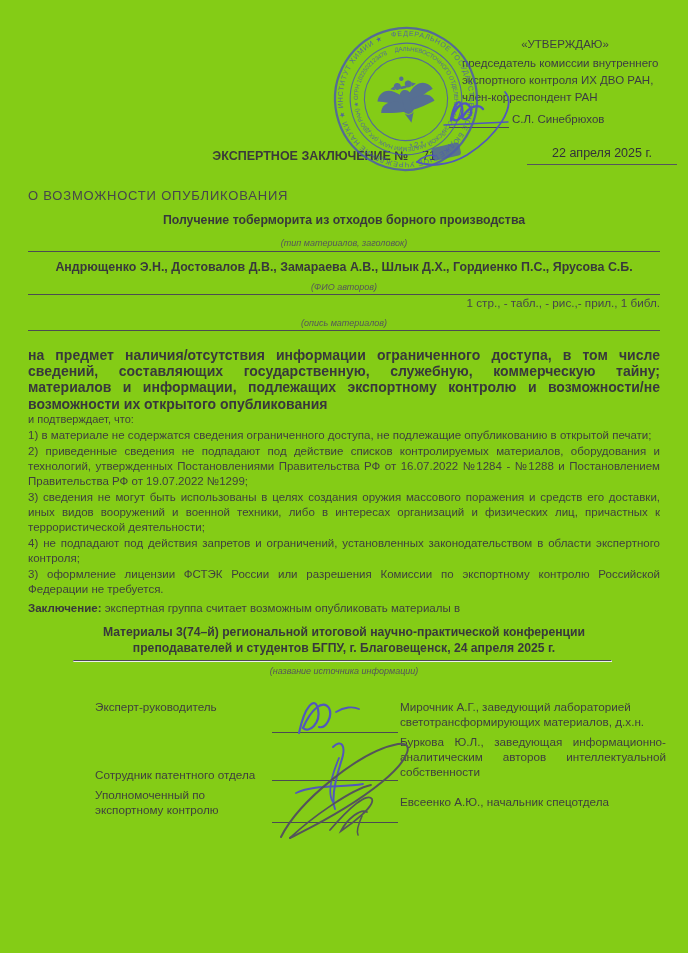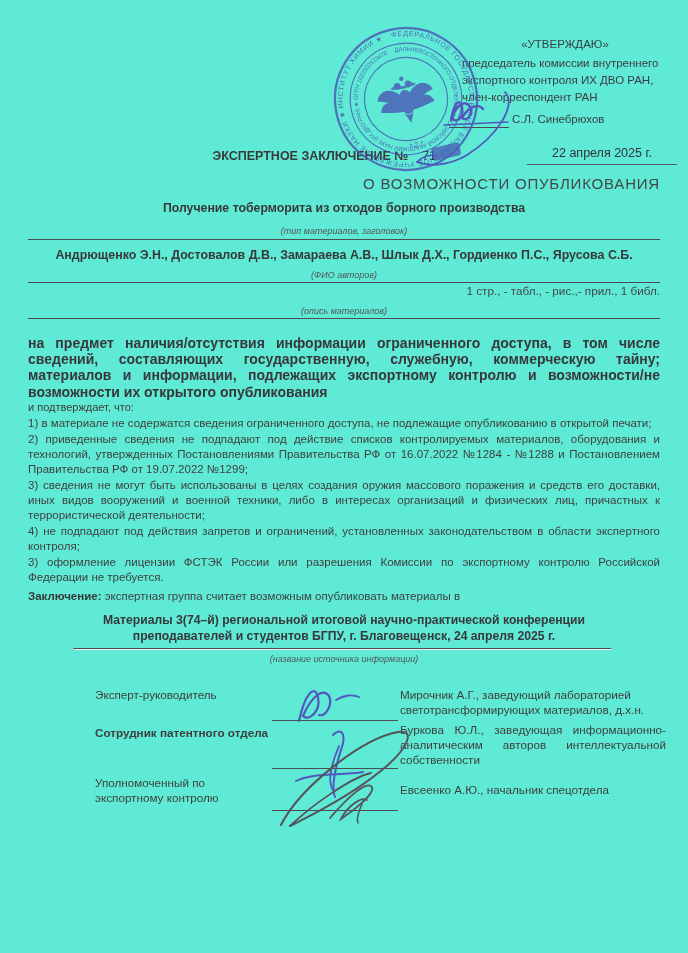--- a/index.html
+++ b/index.html
@@ -1,39 +1,39 @@
 <!DOCTYPE html>
 <html><head>
 <meta charset="utf-8">
 <style>
   * { margin:0; padding:0; box-sizing:border-box; }
   html,body { background:#ffffff; }
   .page {
     position:relative; width:688px; height:953px; margin:0 auto;
-    background:#5eead4; overflow:hidden;
+    background:#84cc16; overflow:hidden;
     font-family:"Liberation Sans", sans-serif;
     color:#3f3f3f;
   }
   
   .header { position:relative; height:176px; }
   .approval { position:absolute; left:462px; top:36px; width:206px; font-size:11.5px; line-height:17px; color:#3c3c44; }
   .approval .quoted { text-align:center; margin-bottom:2px; }
   .approval-sig-row { position:relative; height:26px; }
   .approval-sig-row .sig-underline { position:absolute; left:-13px; top:21px; width:60px; border-top:1.2px solid #4b4b55; }
   .approval-sig-row .signer { position:absolute; left:50px; top:5px; }
   .doc-date { position:absolute; top:146px; right:11px; width:150px; text-align:center; font-size:12.5px; color:#32323a; border-bottom:1.5px solid #55555c; padding-bottom:4px; }
   .title-line { position:absolute; left:0; right:40px; top:149px; text-align:center; font-weight:bold; font-size:12.5px; color:#3a3a3a; z-index:1; }
   .title-line .doc-num { font-weight:normal; font-size:12px; padding-left:14px; color:#333; }
   
   .stamp { position:absolute; left:330px; top:23px; width:152px; height:152px; transform:rotate(-13deg); z-index:2; opacity:.92; }
   
   .pen { position:absolute; pointer-events:none; z-index:3; }
   
   .bodyflow { padding:0 28px; }
-  .subtitle { margin-top:0; text-align:right; font-size:15px; letter-spacing:.8px; color:#46464c; line-height:15px; }
+  .subtitle { margin-top:12px; text-align:left; font-size:13px; letter-spacing:.8px; color:#46464c; line-height:15px; }
   .p-intro { margin-top:7px; font-size:11.7px; line-height:16.8px; text-align:justify; text-indent:22px; }
   .center-bold { text-align:center; font-weight:bold; font-size:12.3px; color:#38383c; }
   .m-title { margin-top:9px; line-height:16px; }
   .caption { text-align:center; font-style:italic; font-size:9px; color:#55555a; line-height:12px; }
   .cap-1 { margin-top:9px; }
   .rule { border:none; border-top:1.6px solid #4c4c52; margin-top:2px; }
   .authors { margin-top:7px; line-height:17px; font-size:12.4px; }
   .cap-2 { margin-top:5px; }
   .rule-2 { margin-top:1px; }
   .inventory { text-align:right; font-size:11.7px; line-height:15px; color:#46464c; }
@@ -43,21 +43,21 @@
   .p-confirm { font-size:11px; line-height:15px; }
   .p-item { margin-top:1px; font-size:11.5px; line-height:15px; text-align:justify; }
   .p-conclusion { margin-top:4px; font-size:11.5px; line-height:15px; }
   .p-conclusion b { color:#38383c; }
   .source-title { margin-top:8px; line-height:16px; font-size:12.2px; }
   .rule-src { margin-top:4px; margin-left:45px; margin-right:48px; border-top:1.4px solid #4c4c52; }
   .cap-src { margin-top:3px; }
   
   .sign-section { position:relative; margin-top:12px; height:176px; font-size:11.7px; }
   .sig-role { position:absolute; left:95px; line-height:15px; }
-  .role-1 { top:10px; } .role-2 { top:48px;font-weight:bold; } .role-3 { top:98px; width:152px; }
+  .role-1 { top:10px; } .role-2 { top:78px; } .role-3 { top:98px; width:152px; }
   .sig-rule { position:absolute; left:272px; width:126px; border-top:1.3px solid #4b4b52; }
   .srule-1 { top:43px; } .srule-2 { top:91px; } .srule-3 { top:133px; }
   .sig-person { position:absolute; left:400px; width:266px; line-height:15px; }
   .person-1 { top:10px; } .person-2 { top:45px; text-align:justify; } .person-3 { top:105px; }
 </style>
 </head>
 <body>
 
 <div class="page">
 

